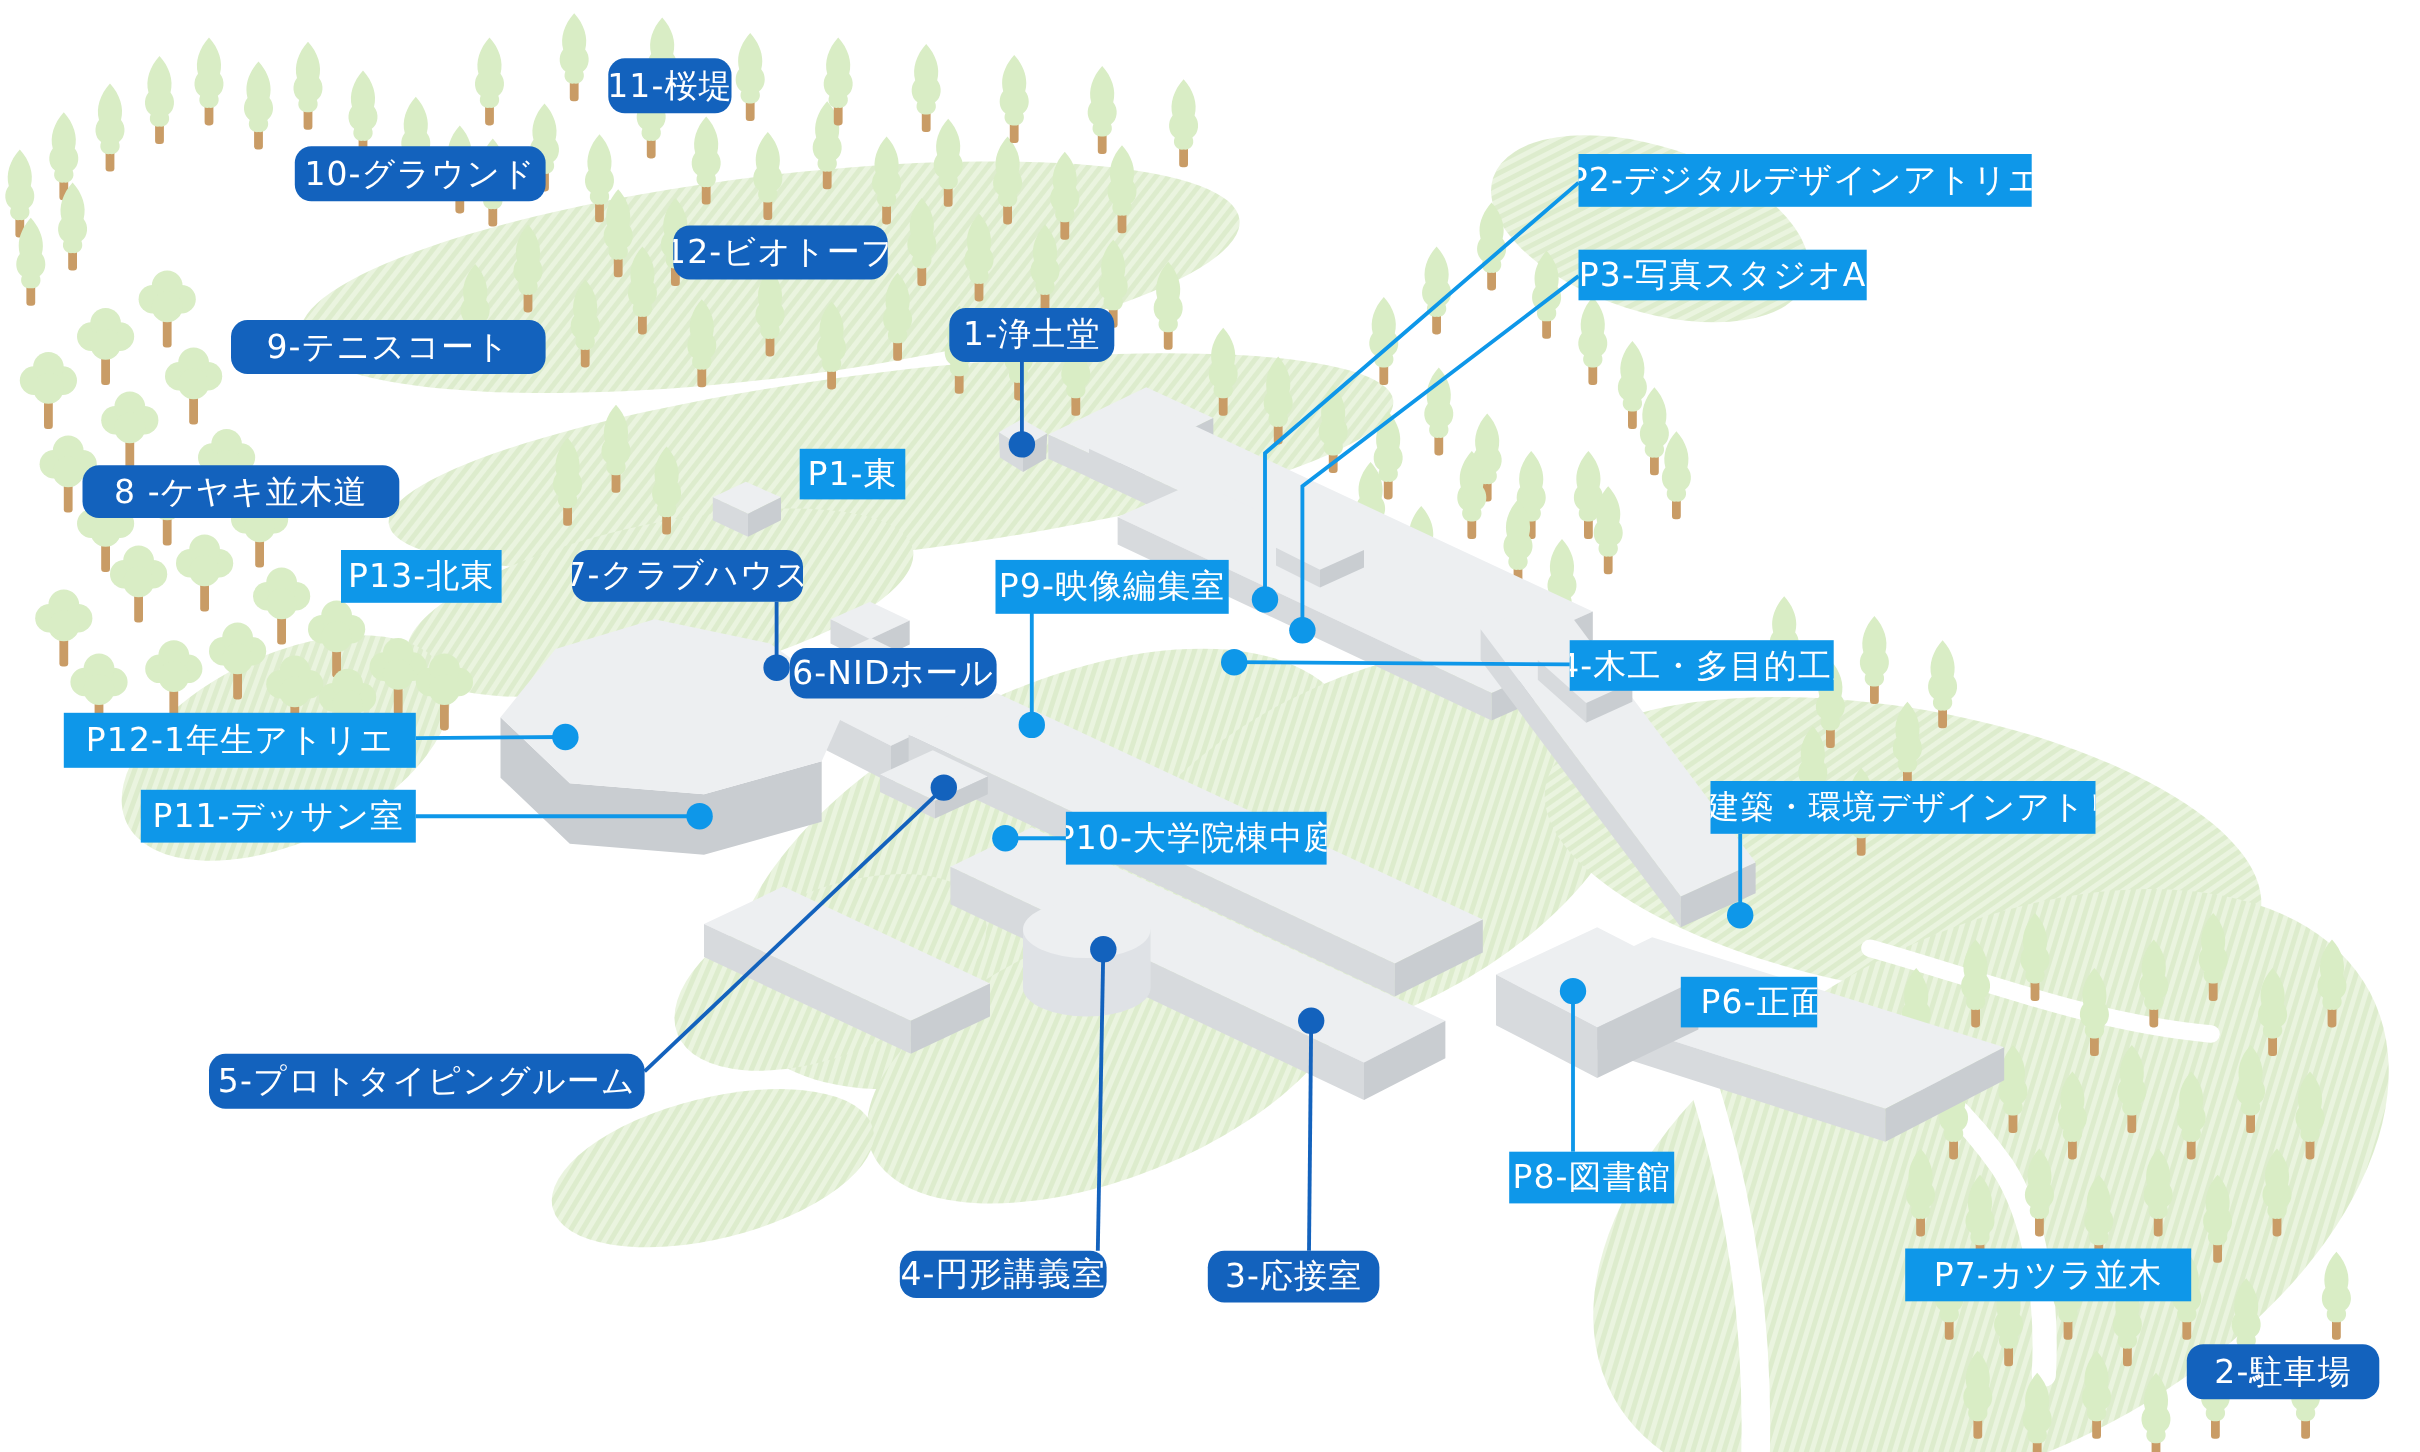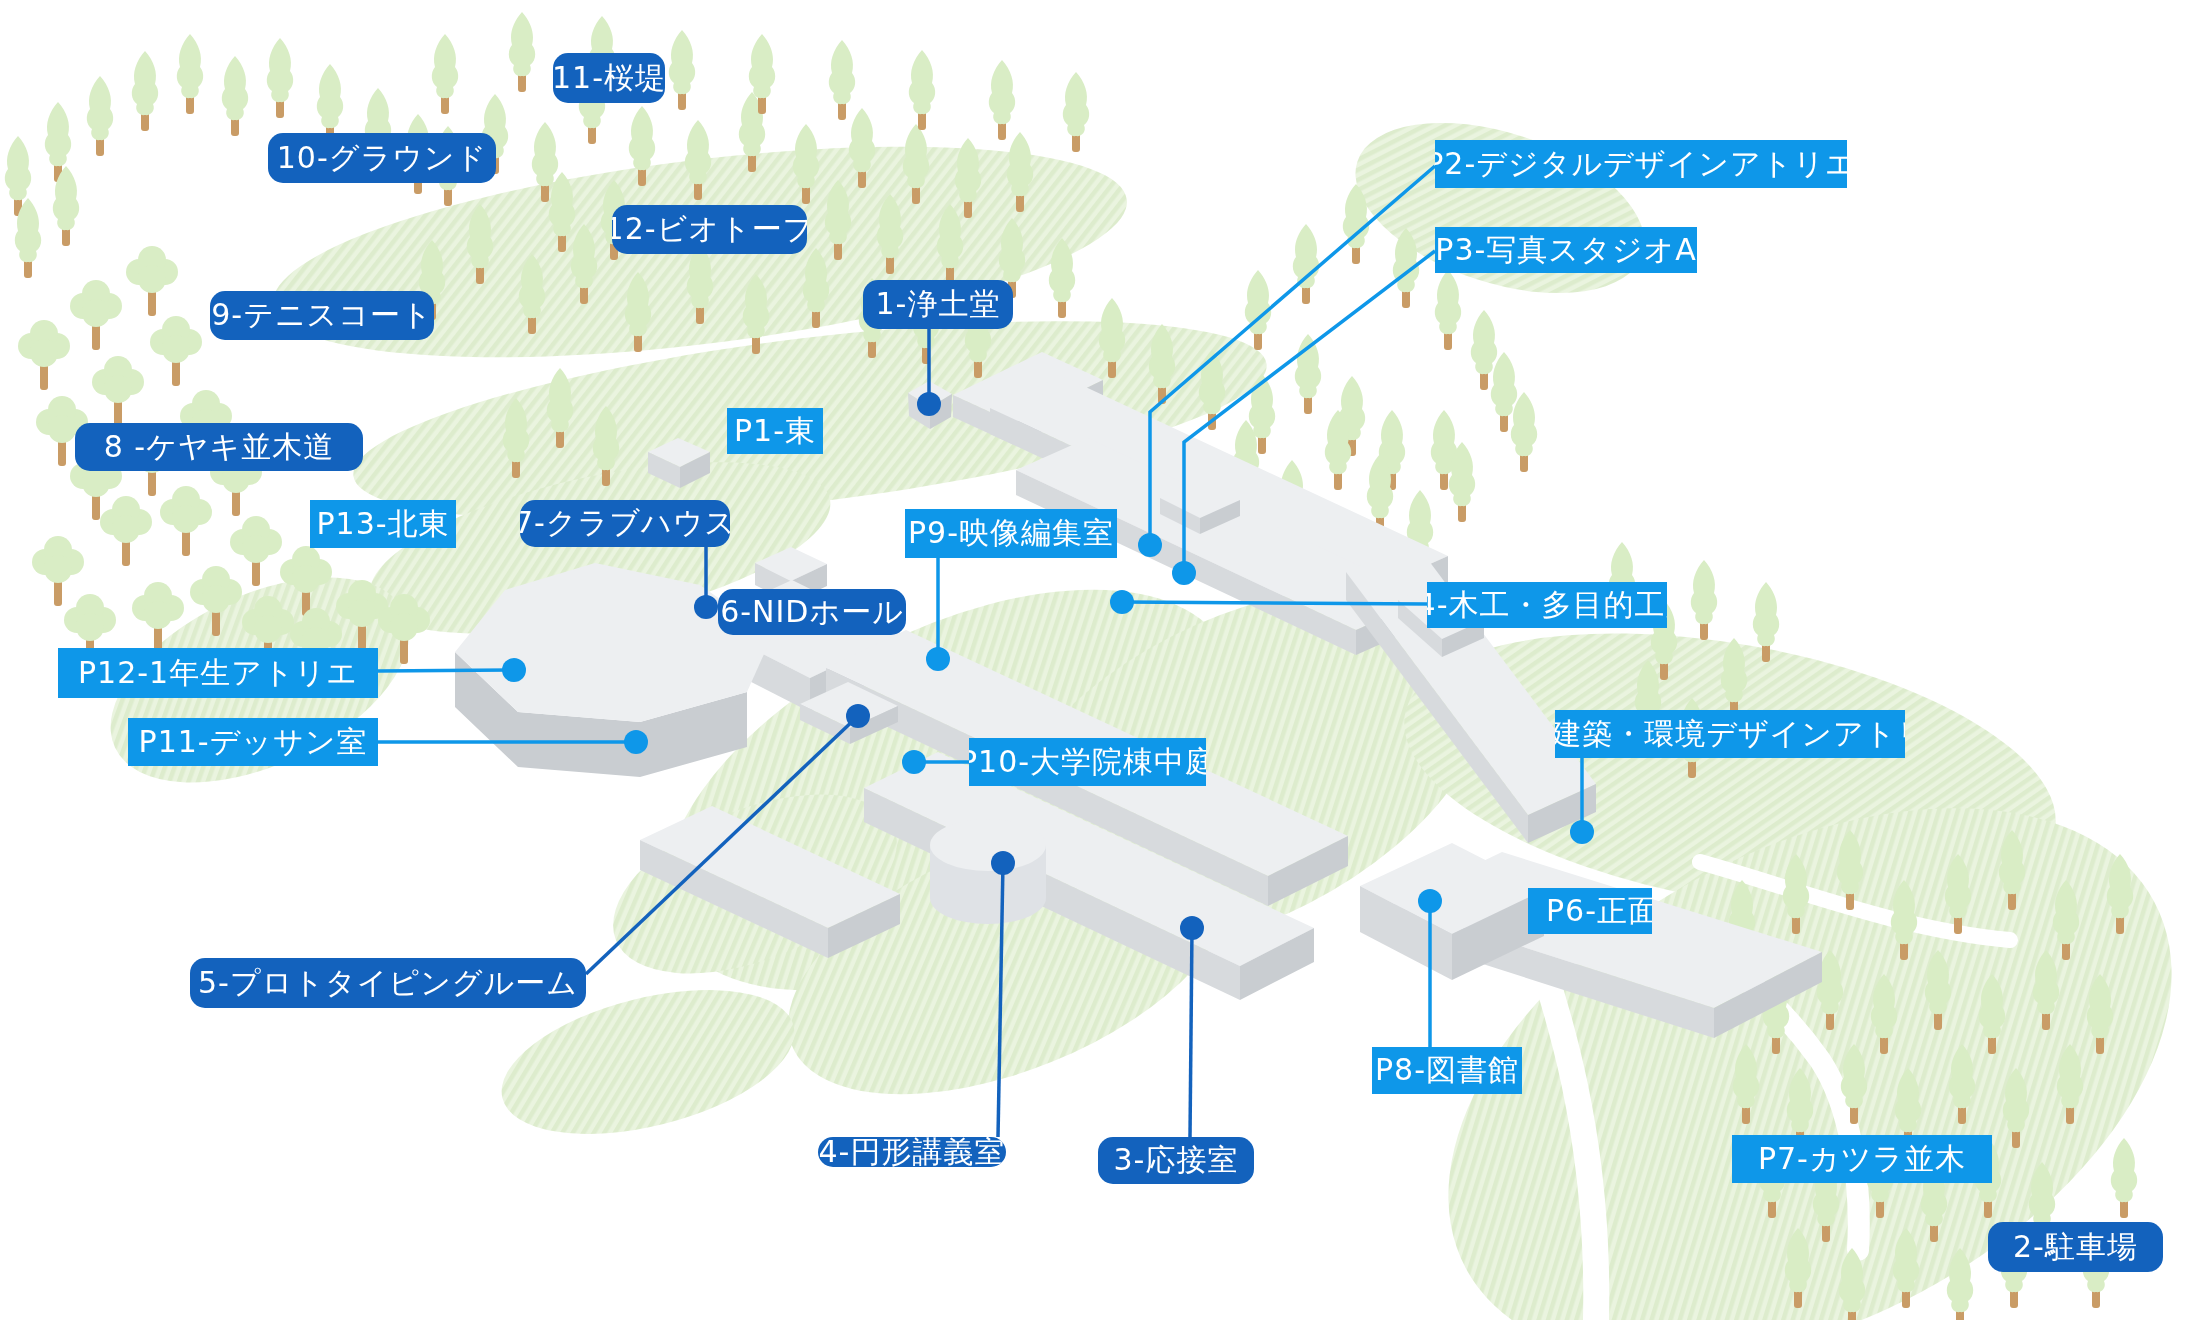--- a/index.html
+++ b/index.html
@@ -321,36 +321,36 @@
         <circle cx="1003" cy="863" r="12" class="dot dark"></circle>
         <polyline points="1190,1137 1192,928" class="leader dark"></polyline>
         <circle cx="1192" cy="928" r="12" class="dot dark"></circle>
       </g>
   </svg>
 
   <div id="badge-layer">
       <div class="badge dark" style="left: 553px; top: 53px; width: 112px; height: 50px;">11-桜堤</div>
       <div class="badge dark" style="left: 268px; top: 133px; width: 228px; height: 50px;">10-グラウンド</div>
       <div class="badge dark" style="left: 612px; top: 205px; width: 195px; height: 49px;">12-ビオトープ</div>
-      <div class="badge dark" style="left: 210px; top: 291px; width: 224px; height: 49px;">9-テニスコート</div>
+      <div class="badge dark" style="left: 210px; top: 291px; width: 286px; height: 49px;">9-テニスコート</div>
       <div class="badge dark" style="left: 863px; top: 280px; width: 150px; height: 49px;">1-浄土堂</div>
       <div class="badge dark" style="left: 75px; top: 423px; width: 288px; height: 48px;">8 -ケヤキ並木道</div>
       <div class="badge light" style="left: 310px; top: 500px; width: 146px; height: 48px;">P13-北東</div>
       <div class="badge light" style="left: 727px; top: 408px; width: 96px; height: 46px;">P1-東</div>
       <div class="badge dark" style="left: 520px; top: 500px; width: 210px; height: 47px;">7-クラブハウス</div>
       <div class="badge light" style="left: 905px; top: 509px; width: 212px; height: 49px;">P9-映像編集室</div>
       <div class="badge dark" style="left: 718px; top: 589px; width: 188px; height: 46px;">6-NIDホール</div>
       <div class="badge light" style="left: 1435px; top: 140px; width: 412px; height: 48px;">P2-デジタルデザインアトリエ</div>
       <div class="badge light" style="left: 1435px; top: 227px; width: 262px; height: 46px;">P3-写真スタジオA</div>
       <div class="badge light" style="left: 1427px; top: 582px; width: 240px; height: 46px;">P4-木工・多目的工房</div>
       <div class="badge light" style="left: 58px; top: 648px; width: 320px; height: 50px;">P12-1年生アトリエ</div>
       <div class="badge light" style="left: 128px; top: 718px; width: 250px; height: 48px;">P11-デッサン室</div>
       <div class="badge light" style="left: 969px; top: 738px; width: 237px; height: 48px;">P10-大学院棟中庭</div>
       <div class="badge light" style="left: 1555px; top: 710px; width: 350px; height: 48px;">P5-建築・環境デザインアトリエ</div>
       <div class="badge light" style="left: 1528px; top: 888px; width: 124px; height: 46px; padding-left: 25px;">P6-正面</div>
       <div class="badge dark" style="left: 190px; top: 958px; width: 396px; height: 50px;">5-プロトタイピングルーム</div>
       <div class="badge light" style="left: 1372px; top: 1047px; width: 150px; height: 47px;">P8-図書館</div>
-      <div class="badge dark" style="left: 818px; top: 1137px; width: 188px; height: 30px;">4-円形講義室</div>
+      <div class="badge dark" style="left: 818px; top: 1137px; width: 188px; height: 43px;">4-円形講義室</div>
       <div class="badge dark" style="left: 1098px; top: 1137px; width: 156px; height: 47px;">3-応接室</div>
       <div class="badge light" style="left: 1732px; top: 1135px; width: 260px; height: 48px;">P7-カツラ並木</div>
       <div class="badge dark" style="left: 1988px; top: 1222px; width: 175px; height: 50px;">2-駐車場</div>
     </div>
 </div>
 
 </body></html>

